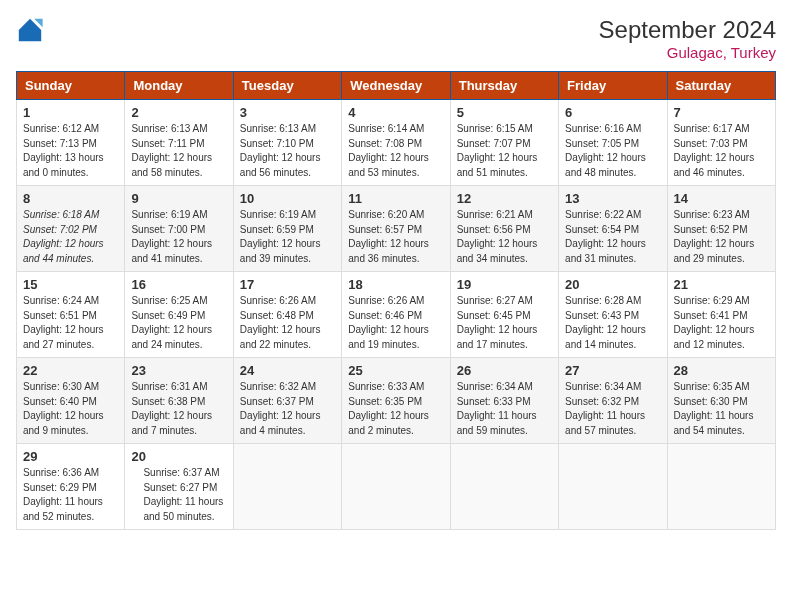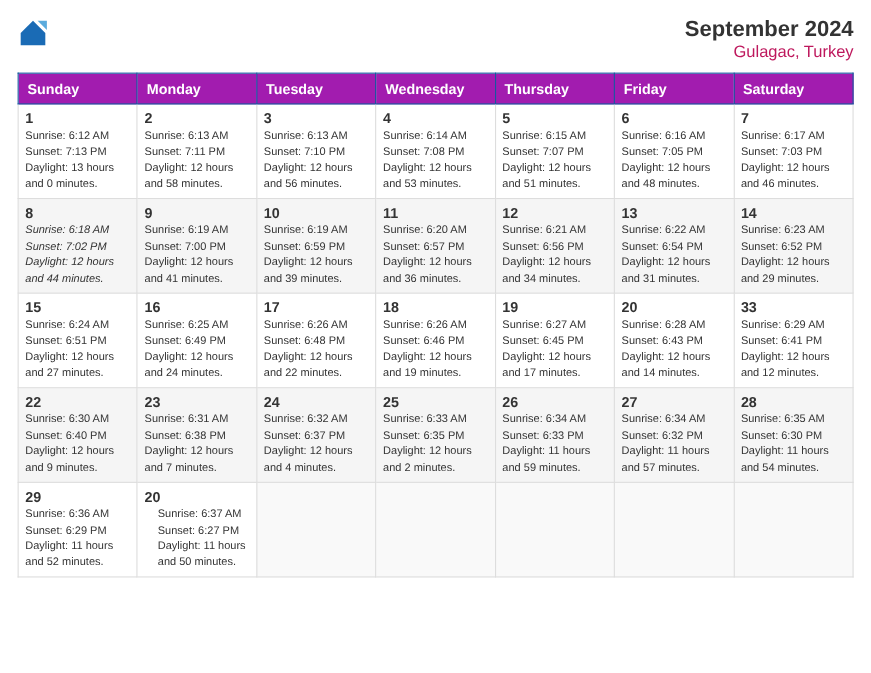--- a/index.html
+++ b/index.html
@@ -31,35 +31,35 @@
       color: #1a6bb5;
     }
     .logo-icon {
       width: 28px;
       height: 28px;
     }
     .title-area {
       text-align: right;
     }
     .month-title {
-      font-size: 20px;
-      font-weight: bold;
+      font-size: 24px;
+      font-weight: normal;
       color: #333;
     }
     .location {
       font-size: 15px;
       color: #be185d;
     }
     .calendar {
       width: 100%;
       border-collapse: collapse;
       border: 1px solid #ccc;
     }
     .calendar th {
-      background: #a21caf;
+      background: #c2410c;
       color: #fff;
       font-size: 13px;
       font-weight: bold;
       padding: 6px 8px;
       text-align: left;
       border: 1px solid #1558a0;
     }
     .calendar td {
       vertical-align: top;
       padding: 5px 6px;
@@ -256,21 +256,21 @@
 and 17 minutes.</div>
         </td>
         <td>
           <span class="day-number">20</span>
           <div class="day-info" style="white-space: pre-line;">Sunrise: 6:28 AM
 Sunset: 6:43 PM
 Daylight: 12 hours
 and 14 minutes.</div>
         </td>
         <td>
-          <span class="day-number">33</span>
+          <span class="day-number">21</span>
           <div class="day-info" style="white-space: pre-line;">Sunrise: 6:29 AM
 Sunset: 6:41 PM
 Daylight: 12 hours
 and 12 minutes.</div>
         </td>
       </tr>
       <tr>
         <td>
           <span class="day-number">22</span>
           <div class="day-info" style="white-space: pre-line;">Sunrise: 6:30 AM

